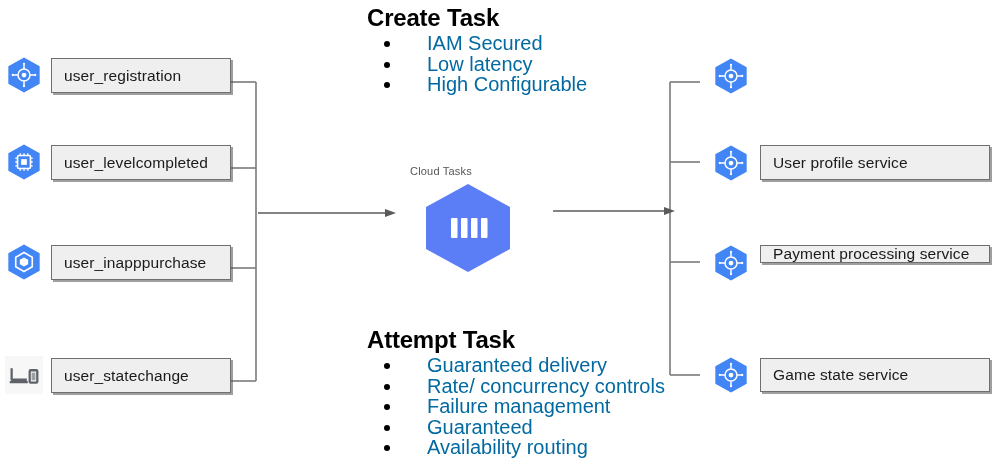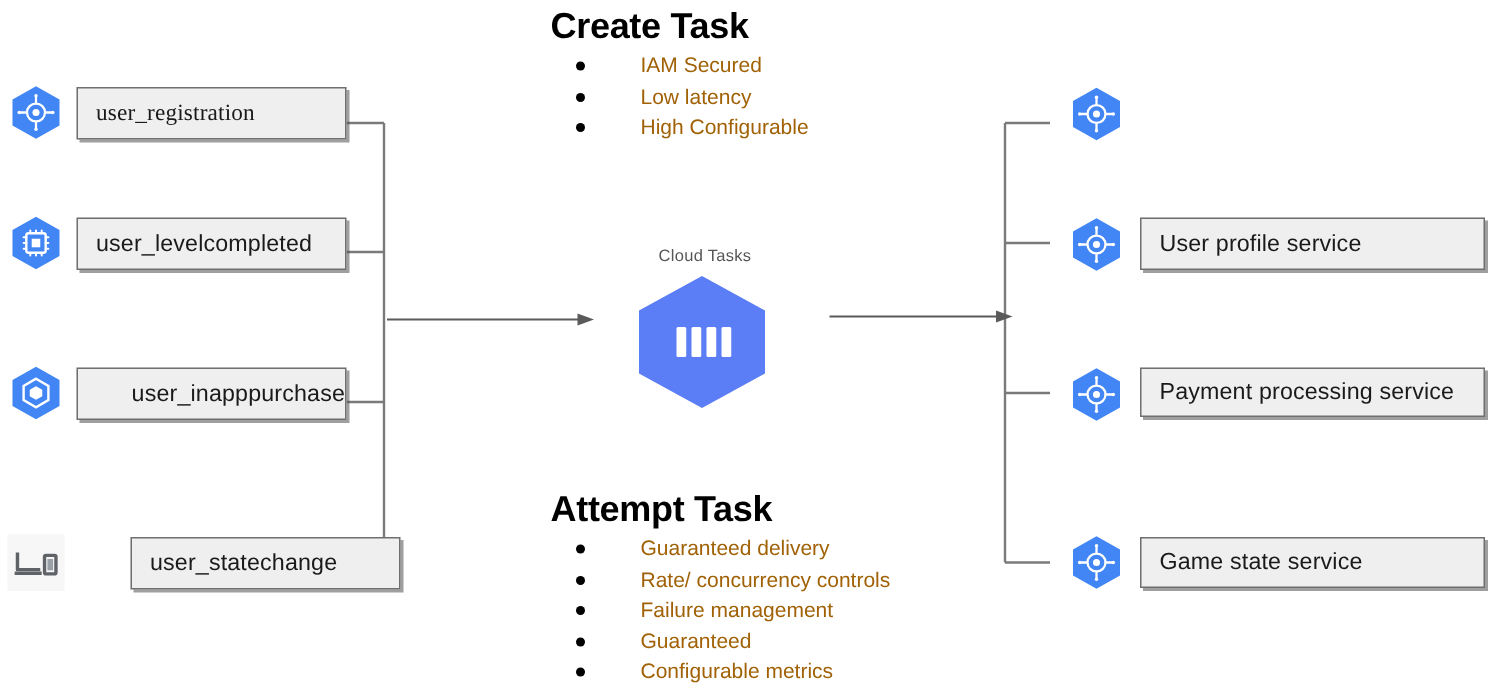--- a/index.html
+++ b/index.html
@@ -39,21 +39,21 @@
     position: absolute;
     width: 100px;
     height: 92px;
   }
   .big-icon svg { display: block; width: 100%; height: 100%; }
 
   .cloud-label {
     position: absolute;
     font-size: 11px;
     color: #565656;
-    text-align: center;
+    text-align: left;
     width: 120px;
     letter-spacing: 0.2px;
   }
 
   .section {
     position: absolute;
   }
   .section h2 {
     margin: 0;
     font-size: 24px;
@@ -61,23 +61,23 @@
     color: #000000;
     letter-spacing: -0.2px;
   }
   .section ul {
     margin: 1px 0 0 0;
     padding: 0;
     list-style: none;
   }
   .section ul li {
     position: relative;
-    font-size: 14px;
+    font-size: 20px;
     line-height: 20.5px;
-    color: #a16207;
+    color: #0369a1;
     padding-left: 60px;
   }
   .section ul li::before {
     content: "";
     position: absolute;
     left: 17px;
     top: 8px;
     width: 6px;
     height: 6px;
     border-radius: 50%;
@@ -183,30 +183,30 @@
       <rect x="0" y="0" width="40" height="40" fill="#f7f7f7"></rect>
       <g fill="none" stroke="#5f6368" stroke-width="2.4" stroke-linejoin="round">
         <path d="M7 13 L7 25 L23 25"></path>
         <path d="M5 27.5 L24 27.5"></path>
         <rect x="26" y="15" width="8" height="13" rx="1"></rect>
       </g>
       <rect x="28" y="17.5" width="4" height="8" fill="#9aa0a6"></rect>
     </svg>
   </div>
 
-  <div class="node-box" style="left:51px; top:58px; width:180px; height:35px;font-family:Liberation Serif, serif;">
+  <div class="node-box" style="left:51px; top:58px; width:180px; height:35px;">
     <span>user_registration</span>
   </div>
   <div class="node-box" style="left:51px; top:145px; width:180px; height:35px;">
     <span>user_levelcompleted</span>
   </div>
-  <div class="node-box" style="left:51px; top:245px; width:180px; height:35px;justify-content:flex-end;">
+  <div class="node-box" style="left:51px; top:245px; width:180px; height:35px;">
     <span>user_inapppurchase</span>
   </div>
-  <div class="node-box" style="left:51px; top:358px; width:180px; height:35px;margin-left:36px;">
+  <div class="node-box" style="left:51px; top:358px; width:180px; height:35px;">
     <span>user_statechange</span>
   </div>
 
   <div class="cloud-label" style="left:410px; top:165px;">Cloud Tasks</div>
 
   <div class="big-icon" style="left:418px; top:182px;">
     <svg viewBox="0 0 100 92">
       <polygon points="50,2 92,25 92,67 50,90 8,67 8,25" fill="#5b7df5"></polygon>
       <g fill="#ffffff">
         <rect x="33" y="36" width="6.5" height="20" rx="1"></rect>
@@ -293,21 +293,21 @@
           <circle cx="20" cy="31.8" r="1.2"></circle>
         <circle cx="8.2" cy="20" r="1.2"></circle>
           <circle cx="31.8" cy="20" r="1.2"></circle>
       </g>
     </svg>
   </div>
 
   <div class="node-box" style="left:760px; top:145px; width:230px; height:35px;">
     <span>User profile service</span>
   </div>
-  <div class="node-box" style="left:760px; top:245px; width:230px; height:33px;">
+  <div class="node-box" style="left:760px; top:245px; width:230px; height:18px;">
     <span>Payment processing service</span>
   </div>
   <div class="node-box" style="left:760px; top:358px; width:230px; height:34px;">
     <span>Game state service</span>
   </div>
 
   <div class="section" style="left:367px; top:4px;">
     <h2>Create Task</h2>
     <ul>
       <li>IAM Secured</li>
@@ -316,17 +316,17 @@
     </ul>
   </div>
 
   <div class="section" style="left:367px; top:326px;">
     <h2>Attempt Task</h2>
     <ul>
       <li>Guaranteed delivery</li>
       <li>Rate/ concurrency controls</li>
       <li>Failure management</li>
       <li>Guaranteed</li>
-      <li>Configurable metrics</li>
+      <li>Availability routing</li>
     </ul>
   </div>
 
 </div>
 
 </body></html>

